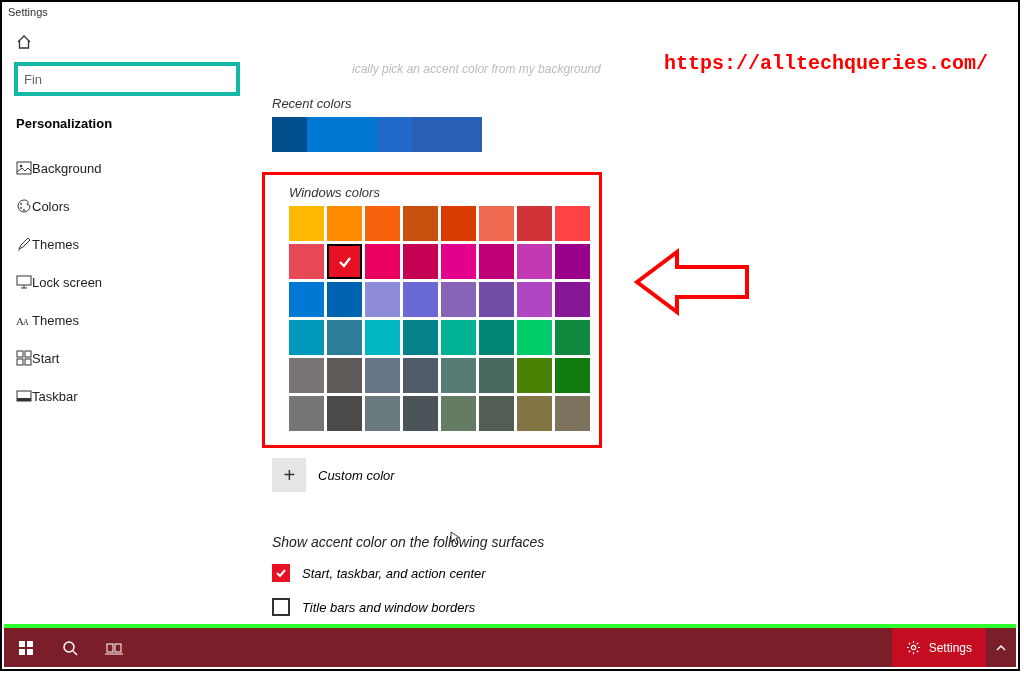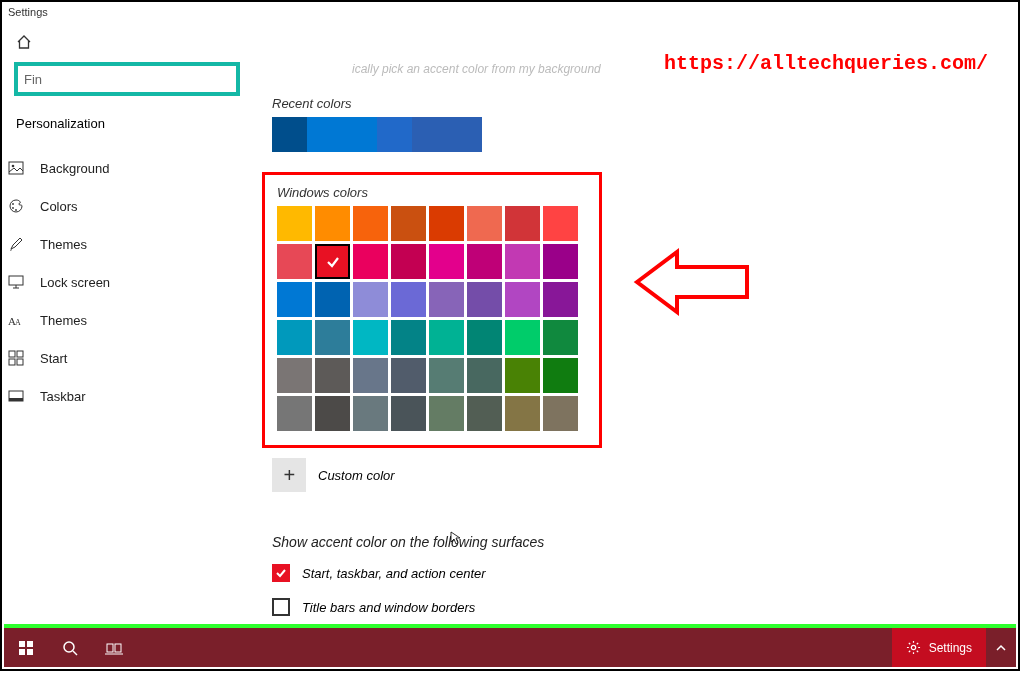--- a/index.html
+++ b/index.html
@@ -49,34 +49,33 @@
     margin: 0 12px 12px 12px;
     border: 4px solid #14b8a6;
     height: 26px;
     padding-left: 6px;
     display: flex;
     align-items: center;
     color: #666;
   }
   .section-title {
     padding: 8px 14px 12px 14px;
-    font-weight: 400;
+    font-weight: 700;
     font-size: 13px;
   }
   .nav-list {
     list-style: none;
     padding: 0 0 0 0;
     margin: 6px 0 0 0;
   }
   .nav-item {
     display: flex;
     align-items: center;
     height: 38px;
-    padding-left: 6px;
-    gap: 16px;
+    padding-left: 14px;
     color: #222;
   }
   .nav-item .icon-slot {
     width: 16px; height: 16px;
     display: inline-flex;
     align-items: center;
     justify-content: center;
   }
   .content {
     position: absolute;
@@ -107,21 +106,21 @@
     margin-bottom: 20px;
   }
   .swatch {
     width: 35px; height: 35px;
     box-sizing: border-box;
     position: relative;
   }
   .highlight-box {
     border: 3px solid #ff0000;
     width: 340px;
-    padding: 10px 10px 14px 12px;
+    padding: 10px 10px 14px 24px;
     box-sizing: border-box;
     margin-left: -10px;
   }
   .grid {
     display: grid;
     grid-template-columns: repeat(8, 35px);
     grid-auto-rows: 35px;
     gap: 3px;
     margin-top: 2px;
   }

